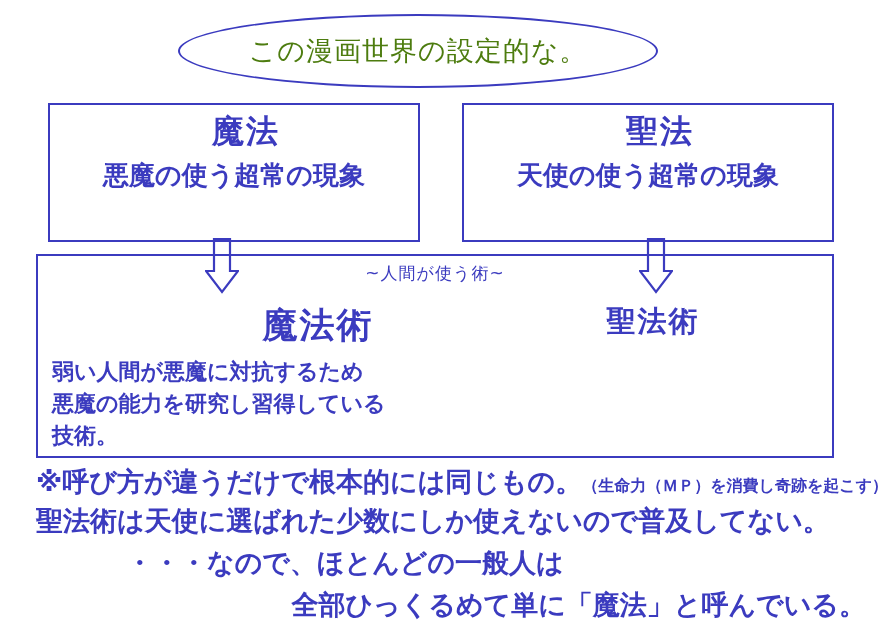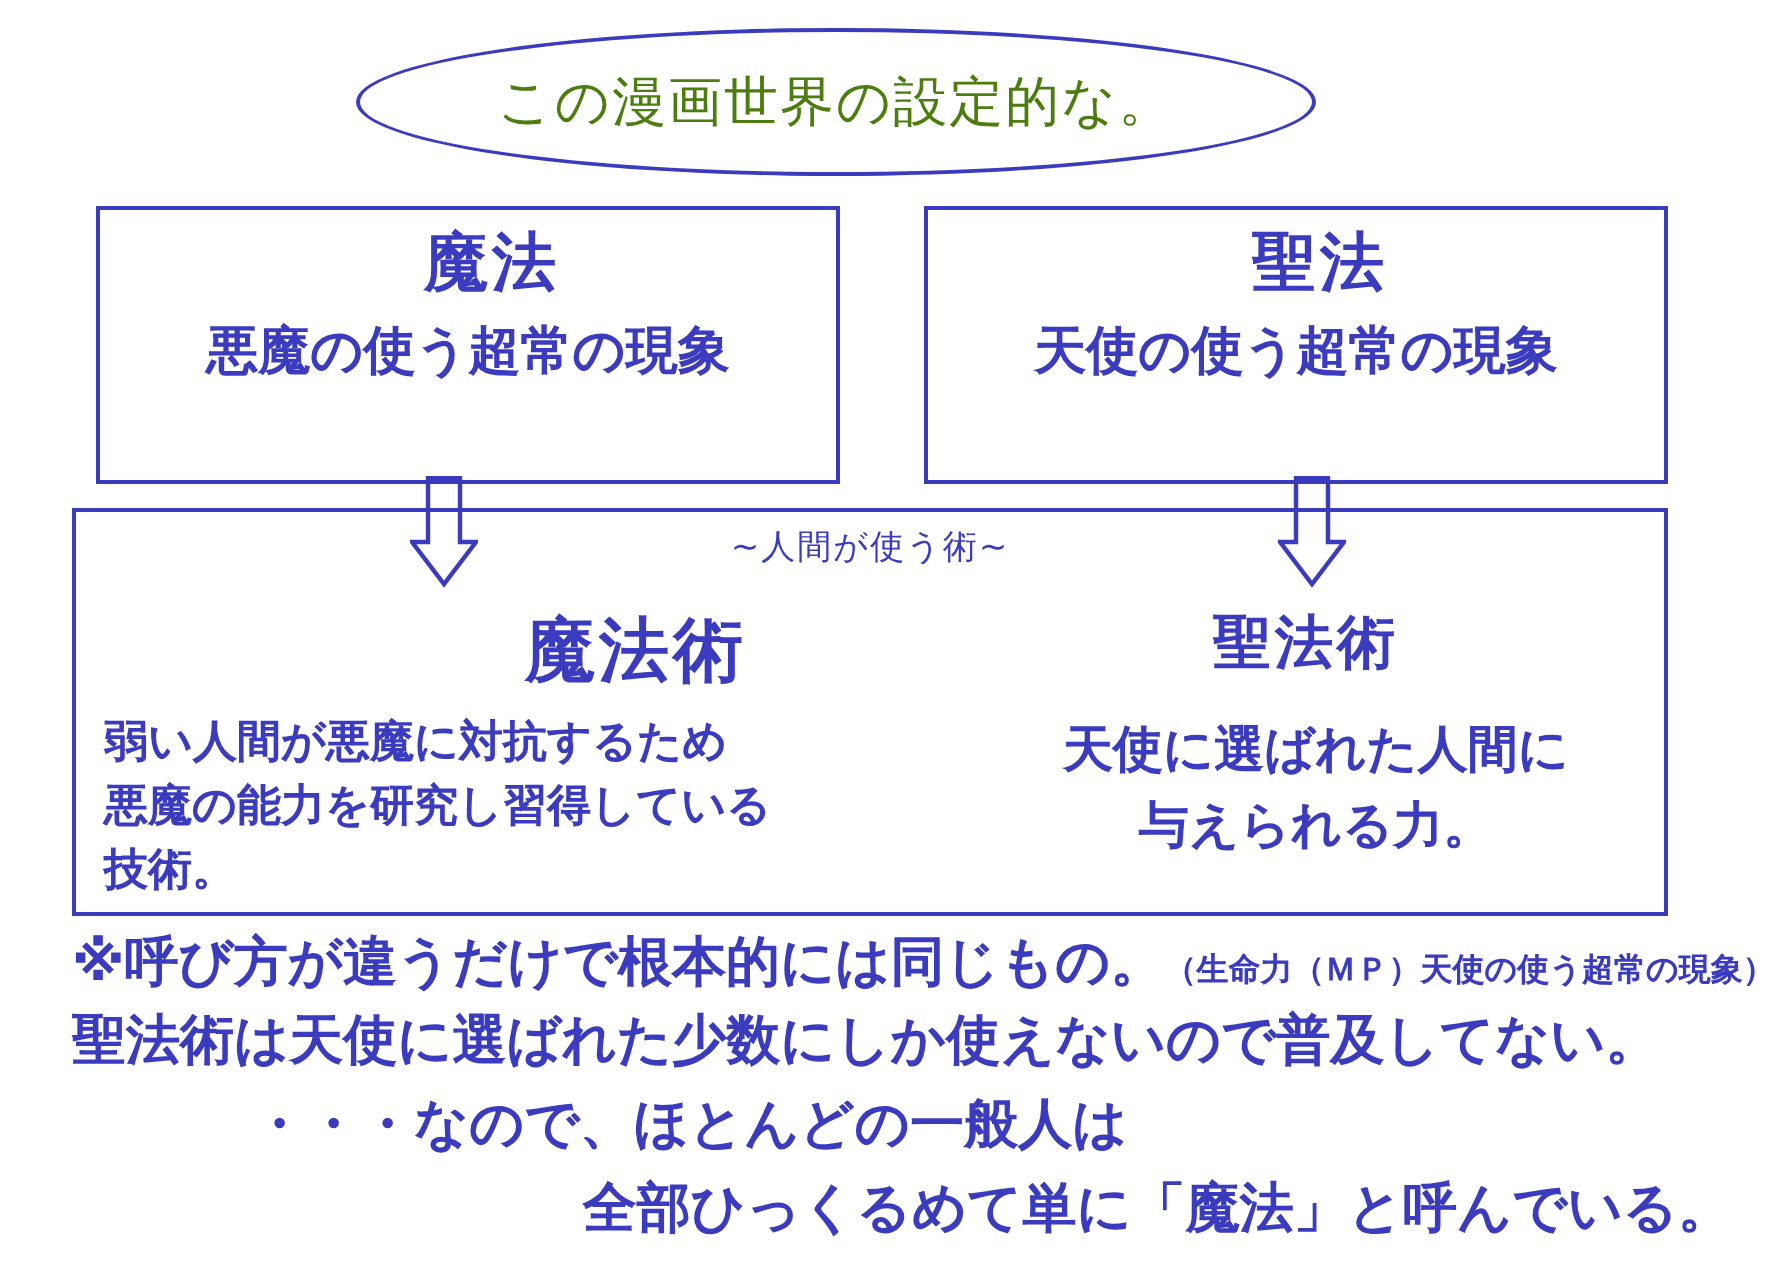--- a/index.html
+++ b/index.html
@@ -205,38 +205,36 @@
     <div class="box-sub">天使の使う超常の現象</div>
   </div>
 
   <div class="box box-human">
     <div class="human-caption">~人間が使う術~</div>
     <div class="sub-head-left">魔法術</div>
     <div class="sub-head-right">聖法術</div>
     <div class="desc-left" style="white-space: pre-line;">弱い人間が悪魔に対抗するため
 悪魔の能力を研究し習得している
 技術。</div>
-    <div class="desc-right" style="white-space: pre-line;">天使に選ばれた人間に
-与えられる力。</div>
   </div>
 
   <div class="arrow arrow-left">
     <svg width="34" height="56" viewBox="0 0 34 56">
       <path d="M9 1 L9 33 L1 33 L17 54 L33 33 L25 33 L25 1 Z" fill="none" stroke="#3b3bbf" stroke-width="2.2" stroke-linejoin="miter"></path>
     </svg>
   </div>
 
   <div class="arrow arrow-right">
     <svg width="34" height="56" viewBox="0 0 34 56">
       <path d="M9 1 L9 33 L1 33 L17 54 L33 33 L25 33 L25 1 Z" fill="none" stroke="#3b3bbf" stroke-width="2.2" stroke-linejoin="miter"></path>
     </svg>
   </div>
 
   <div class="notes">
     <div class="note-line1">
-      <span>※呼び方が違うだけで根本的には同じもの。</span><span class="small">（生命力（ＭＰ）天使の使う超常の現象）</span>
+      <span>※呼び方が違うだけで根本的には同じもの。</span><span class="small">（生命力（ＭＰ）を消費し奇跡を起こす）</span>
     </div>
     <div class="note-line2">聖法術は天使に選ばれた少数にしか使えないので普及してない。</div>
     <div class="note-line3">・・・なので、ほとんどの一般人は</div>
     <div class="note-line4">全部ひっくるめて単に「魔法」と呼んでいる。</div>
   </div>
 
 </div>
 
 </body></html>

